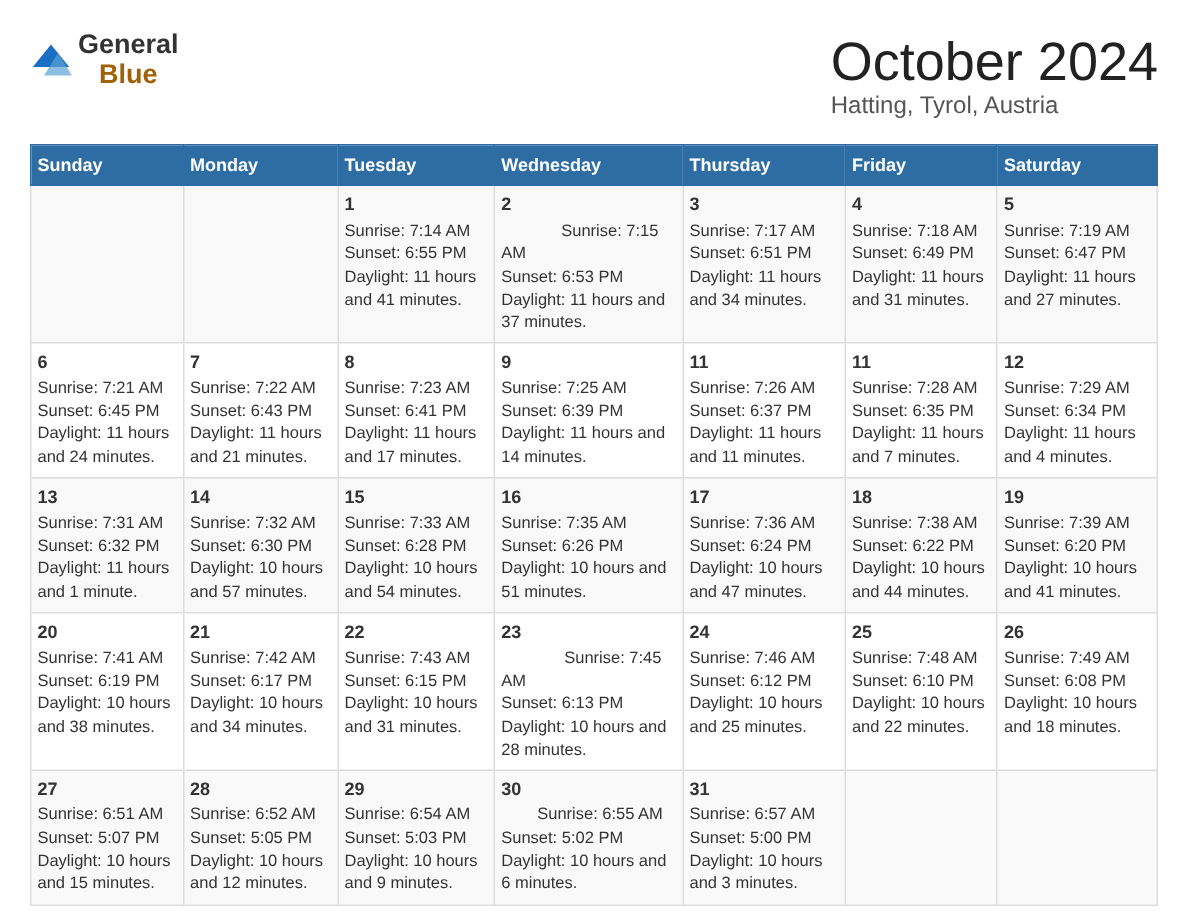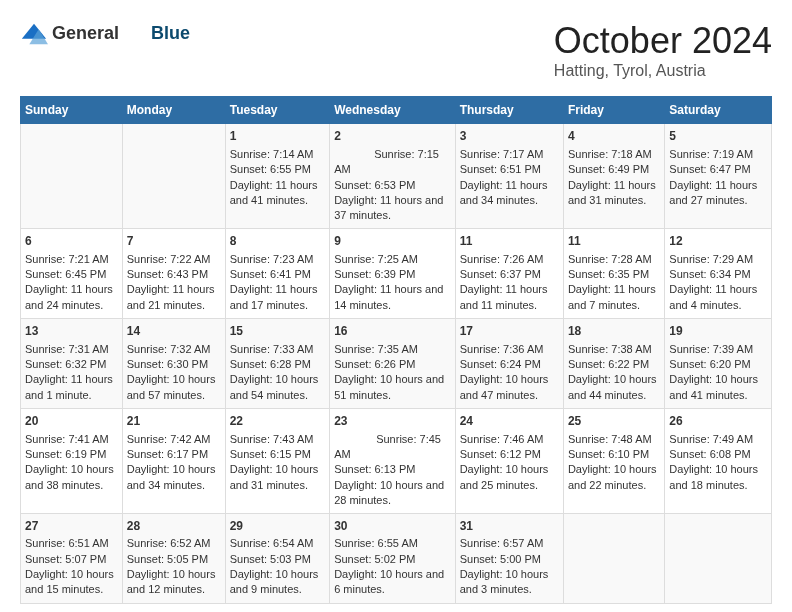--- a/index.html
+++ b/index.html
@@ -16,33 +16,33 @@
       align-items: flex-start;
       margin-bottom: 16px;
     }
     .logo {
       display: flex;
       align-items: center;
       gap: 4px;
     }
     .logo-text {
       display: flex;
-      flex-direction: row;
+      flex-direction: column;
       line-height: 1.1;
-      gap: 32px;
     }
     .logo-general {
       font-size: 18px;
       font-weight: bold;
       color: #333;
     }
     .logo-blue {
       font-size: 18px;
       font-weight: bold;
-      color: #0c4a6e;
+      color: #a16207;
+      text-align: center;
     }
     .logo-icon {
       width: 28px;
       height: 28px;
     }
     .title-block {
       text-align: left;
     }
     .title-month {
       font-size: 36px;
@@ -226,21 +226,21 @@
       <tr>
         <td><span class="day-num">27</span><span class="day-info" style="white-space: pre-line;">Sunrise: 6:51 AM
 Sunset: 5:07 PM
 Daylight: 10 hours and 15 minutes.</span></td>
         <td><span class="day-num">28</span><span class="day-info" style="white-space: pre-line;">Sunrise: 6:52 AM
 Sunset: 5:05 PM
 Daylight: 10 hours and 12 minutes.</span></td>
         <td><span class="day-num">29</span><span class="day-info" style="white-space: pre-line;">Sunrise: 6:54 AM
 Sunset: 5:03 PM
 Daylight: 10 hours and 9 minutes.</span></td>
-        <td><span class="day-num">30</span><span class="day-info" style="white-space: pre-line;">Sunrise: 6:55 AM
+        <td><span class="day-num">30</span><span class="day-info" style="white-space: pre-line; margin-left: 24px;">Sunrise: 6:55 AM
 Sunset: 5:02 PM
 Daylight: 10 hours and 6 minutes.</span></td>
         <td><span class="day-num">31</span><span class="day-info" style="white-space: pre-line;">Sunrise: 6:57 AM
 Sunset: 5:00 PM
 Daylight: 10 hours and 3 minutes.</span></td>
         <td class="empty-cell"></td>
         <td class="empty-cell"></td>
       </tr>
     </tbody>
 </table>

